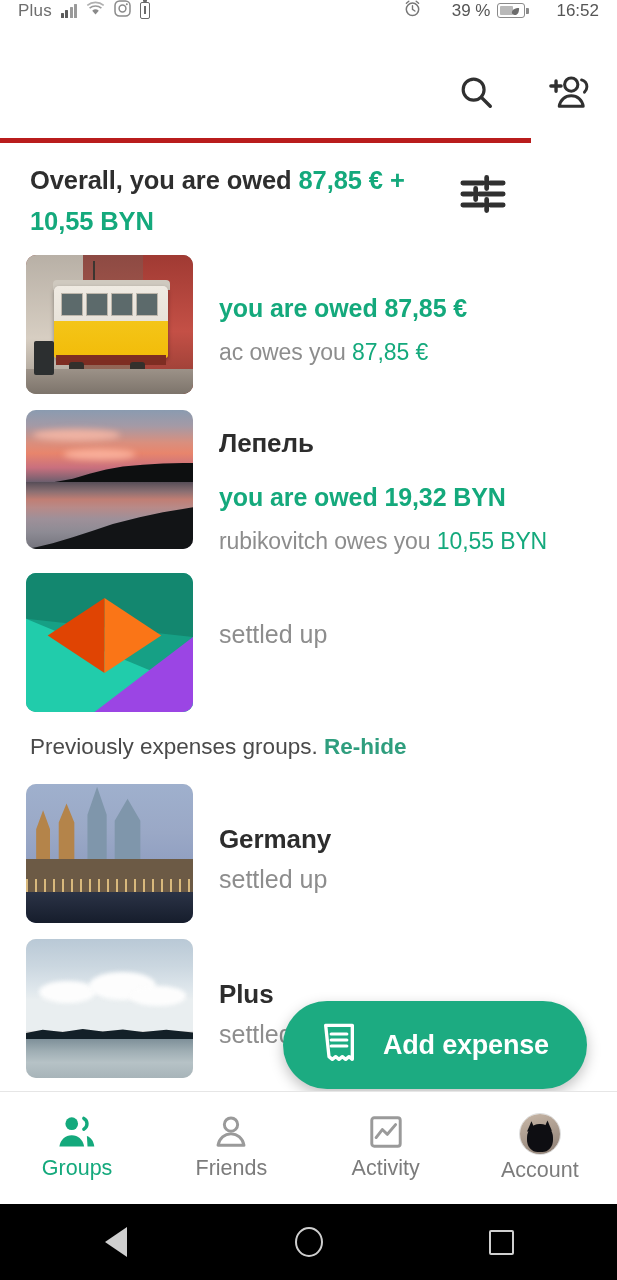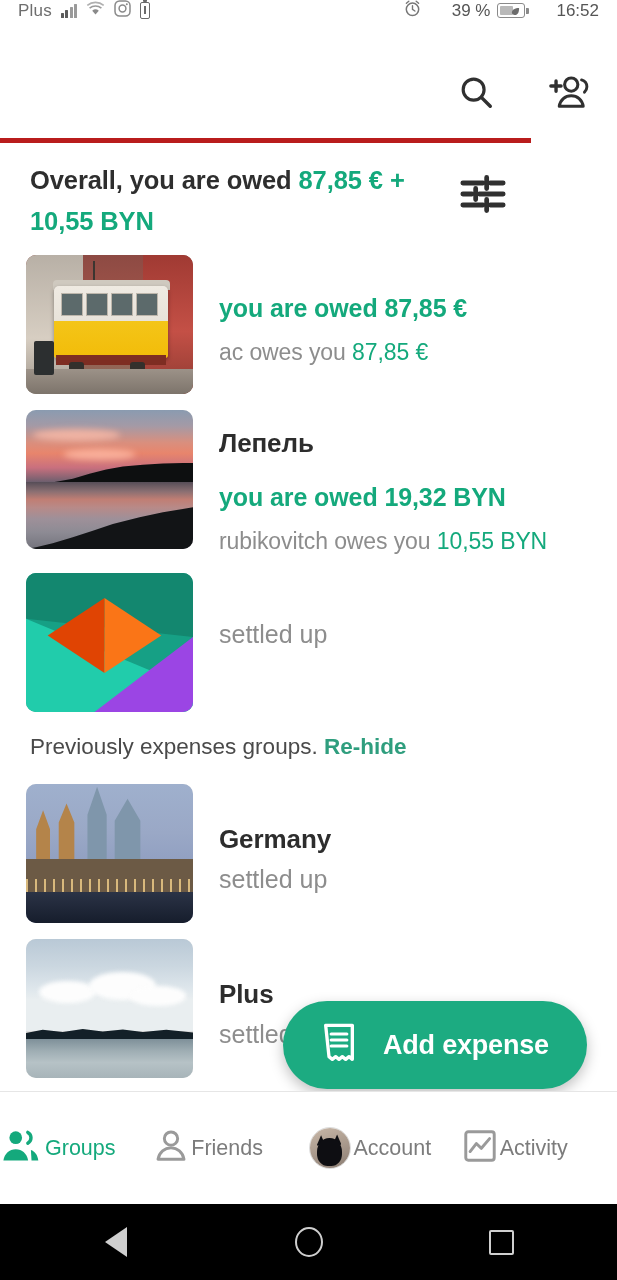--- a/index.html
+++ b/index.html
@@ -160,21 +160,21 @@
     box-shadow:0 5px 14px rgba(0,0,0,.25); cursor:pointer; z-index:20;
   }
   .fab-label{ font-size:27px; font-weight:700; color:#fff; letter-spacing:-.2px; }
 
   
   .bottomnav{
     position:absolute; left:0; bottom:76px; width:617px; height:113px;
     background:#fff; border-top:1px solid #e6e6e6;
     display:flex; align-items:center; z-index:25;
   }
-  .navitem{ flex:1; display:flex; flex-direction:row; align-items:center; gap:3px; cursor:pointer; }
+  .navitem{ flex:1; display:flex; flex-direction:column; align-items:center; gap:3px; cursor:pointer; }
   .navlabel{ font-size:21.5px; color:#7c7c7c; }
   .navitem.active .navlabel{ color:#14a97c; }
   .avatar-wrap{ width:42px;height:42px;border-radius:50%;overflow:hidden;position:relative;border:1px solid #ddd;}
 
   
   .androidnav{
     position:absolute; left:0; bottom:0; width:617px; height:76px;
     background:#000; display:flex; align-items:center; justify-content:center; gap:145px;
   }
   .an-btn{ cursor:pointer; display:flex; align-items:center; justify-content:center; width:48px;height:48px;}
@@ -391,38 +391,38 @@
     <div class="navitem">
       <span>
         <svg width="34" height="34" viewBox="0 0 22 22">
           <circle cx="11" cy="6.2" r="4.3" stroke="#9a9a9a" stroke-width="1.9" fill="none"></circle>
           <path d="M2.6 19.6c.8-4.6 4.3-7.4 8.4-7.4s7.6 2.8 8.4 7.4Z" stroke="#9a9a9a" stroke-width="1.9" fill="none" stroke-linejoin="round"></path>
         </svg>
       </span>
       <span class="navlabel">Friends</span>
     </div>
     <div class="navitem">
+      <span>
+        <svg width="34" height="34" viewBox="0 0 22 22">
+          <rect x="1.8" y="1.8" width="18.4" height="18.4" rx="1.6" stroke="#9a9a9a" stroke-width="1.9" fill="none"></rect>
+          <path d="M4.6 14.6 8.6 9.4l3.3 3.1 5.3-6.3" stroke="#9a9a9a" stroke-width="1.9" fill="none" stroke-linejoin="round" stroke-linecap="round"></path>
+        </svg>
+      </span>
+      <span class="navlabel">Activity</span>
+    </div>
+    <div class="navitem">
       <span class="avatar-wrap">
         <span class="cat">
           <span class="cat-ear-l"></span>
             <span class="cat-ear-r"></span>
             <span class="cat-body"></span>
         </span>
       </span>
       <span class="navlabel">Account</span>
     </div>
-    <div class="navitem">
-      <span>
-        <svg width="34" height="34" viewBox="0 0 22 22">
-          <rect x="1.8" y="1.8" width="18.4" height="18.4" rx="1.6" stroke="#9a9a9a" stroke-width="1.9" fill="none"></rect>
-          <path d="M4.6 14.6 8.6 9.4l3.3 3.1 5.3-6.3" stroke="#9a9a9a" stroke-width="1.9" fill="none" stroke-linejoin="round" stroke-linecap="round"></path>
-        </svg>
-      </span>
-      <span class="navlabel">Activity</span>
-    </div>
   </div>
 
   <div class="androidnav">
     <div class="an-btn">
         <span class="an-back"></span>
       </div>
     <div class="an-btn">
         <span class="an-home"></span>
       </div>
     <div class="an-btn">

